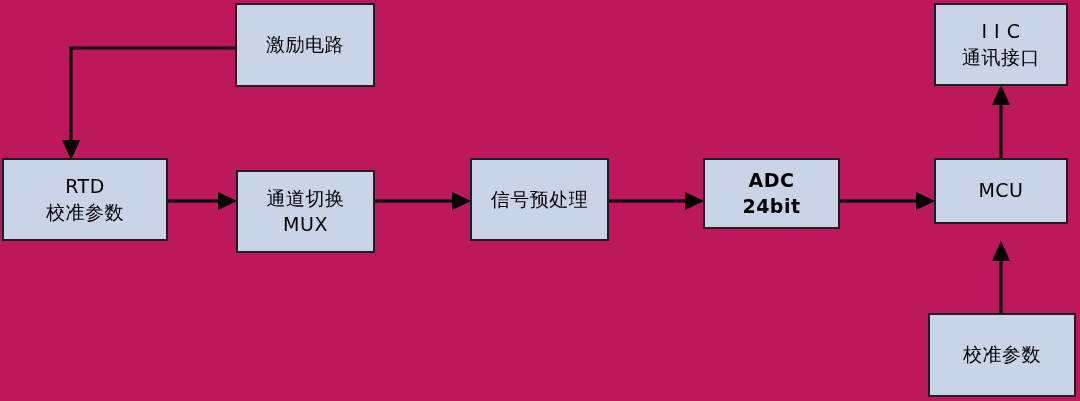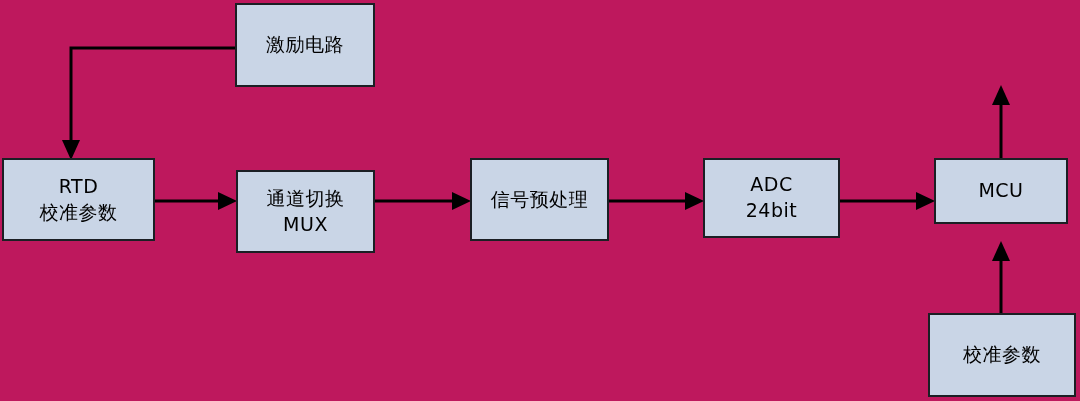--- a/index.html
+++ b/index.html
@@ -96,41 +96,45 @@
     <g>
       <line x1="1001" y1="313" x2="1001" y2="252"></line>
       <polygon points="1001,241 992,261 1010,261"></polygon>
     </g>
   </svg>
 
   <div class="node" style="left:235px; top:3px; width:140px; height:84px;">
     <span class="line1">激励电路</span>
   </div>
 
-  <div class="node" style="left:2px; top:158px; width:153px; height:83px;text-align:right;">
+  <div class="node" style="left:2px; top:158px; width:166px; height:83px;text-align:right;">
     <span class="line1">RTD</span>
     <span class="line2">校准参数</span>
   </div>
 
   <div class="node" style="left:236px; top:158px; width:139px; height:83px;margin-top:12px;">
     <span class="line1">通道切换</span>
     <span class="line2">MUX</span>
   </div>
 
   <div class="node" style="left:470px; top:158px; width:139px; height:83px;">
     <span class="line1">信号预处理</span>
   </div>
 
-  <div class="node" style="left:703px; top:158px; width:137px; height:80px;">
+  <div class="node" style="left:703px; top:158px; width:137px; height:71px;font-weight:bold;">
     <span class="line1">ADC</span>
     <span class="line2">24bit</span>
   </div>
 
   <div class="node" style="left:934px; top:158px; width:134px; height:66px;">
     <span class="line1">MCU</span>
   </div>
 
+  <div class="node" style="left:934px; top:3px; width:134px; height:83px;">
+    <span class="line1">I I C</span>
+    <span class="line2">通讯接口</span>
+  </div>
 
   <div class="node" style="left:928px; top:313px; width:148px; height:84px;">
     <span class="line1">校准参数</span>
   </div>
 
 </div>
 
 </body></html>

